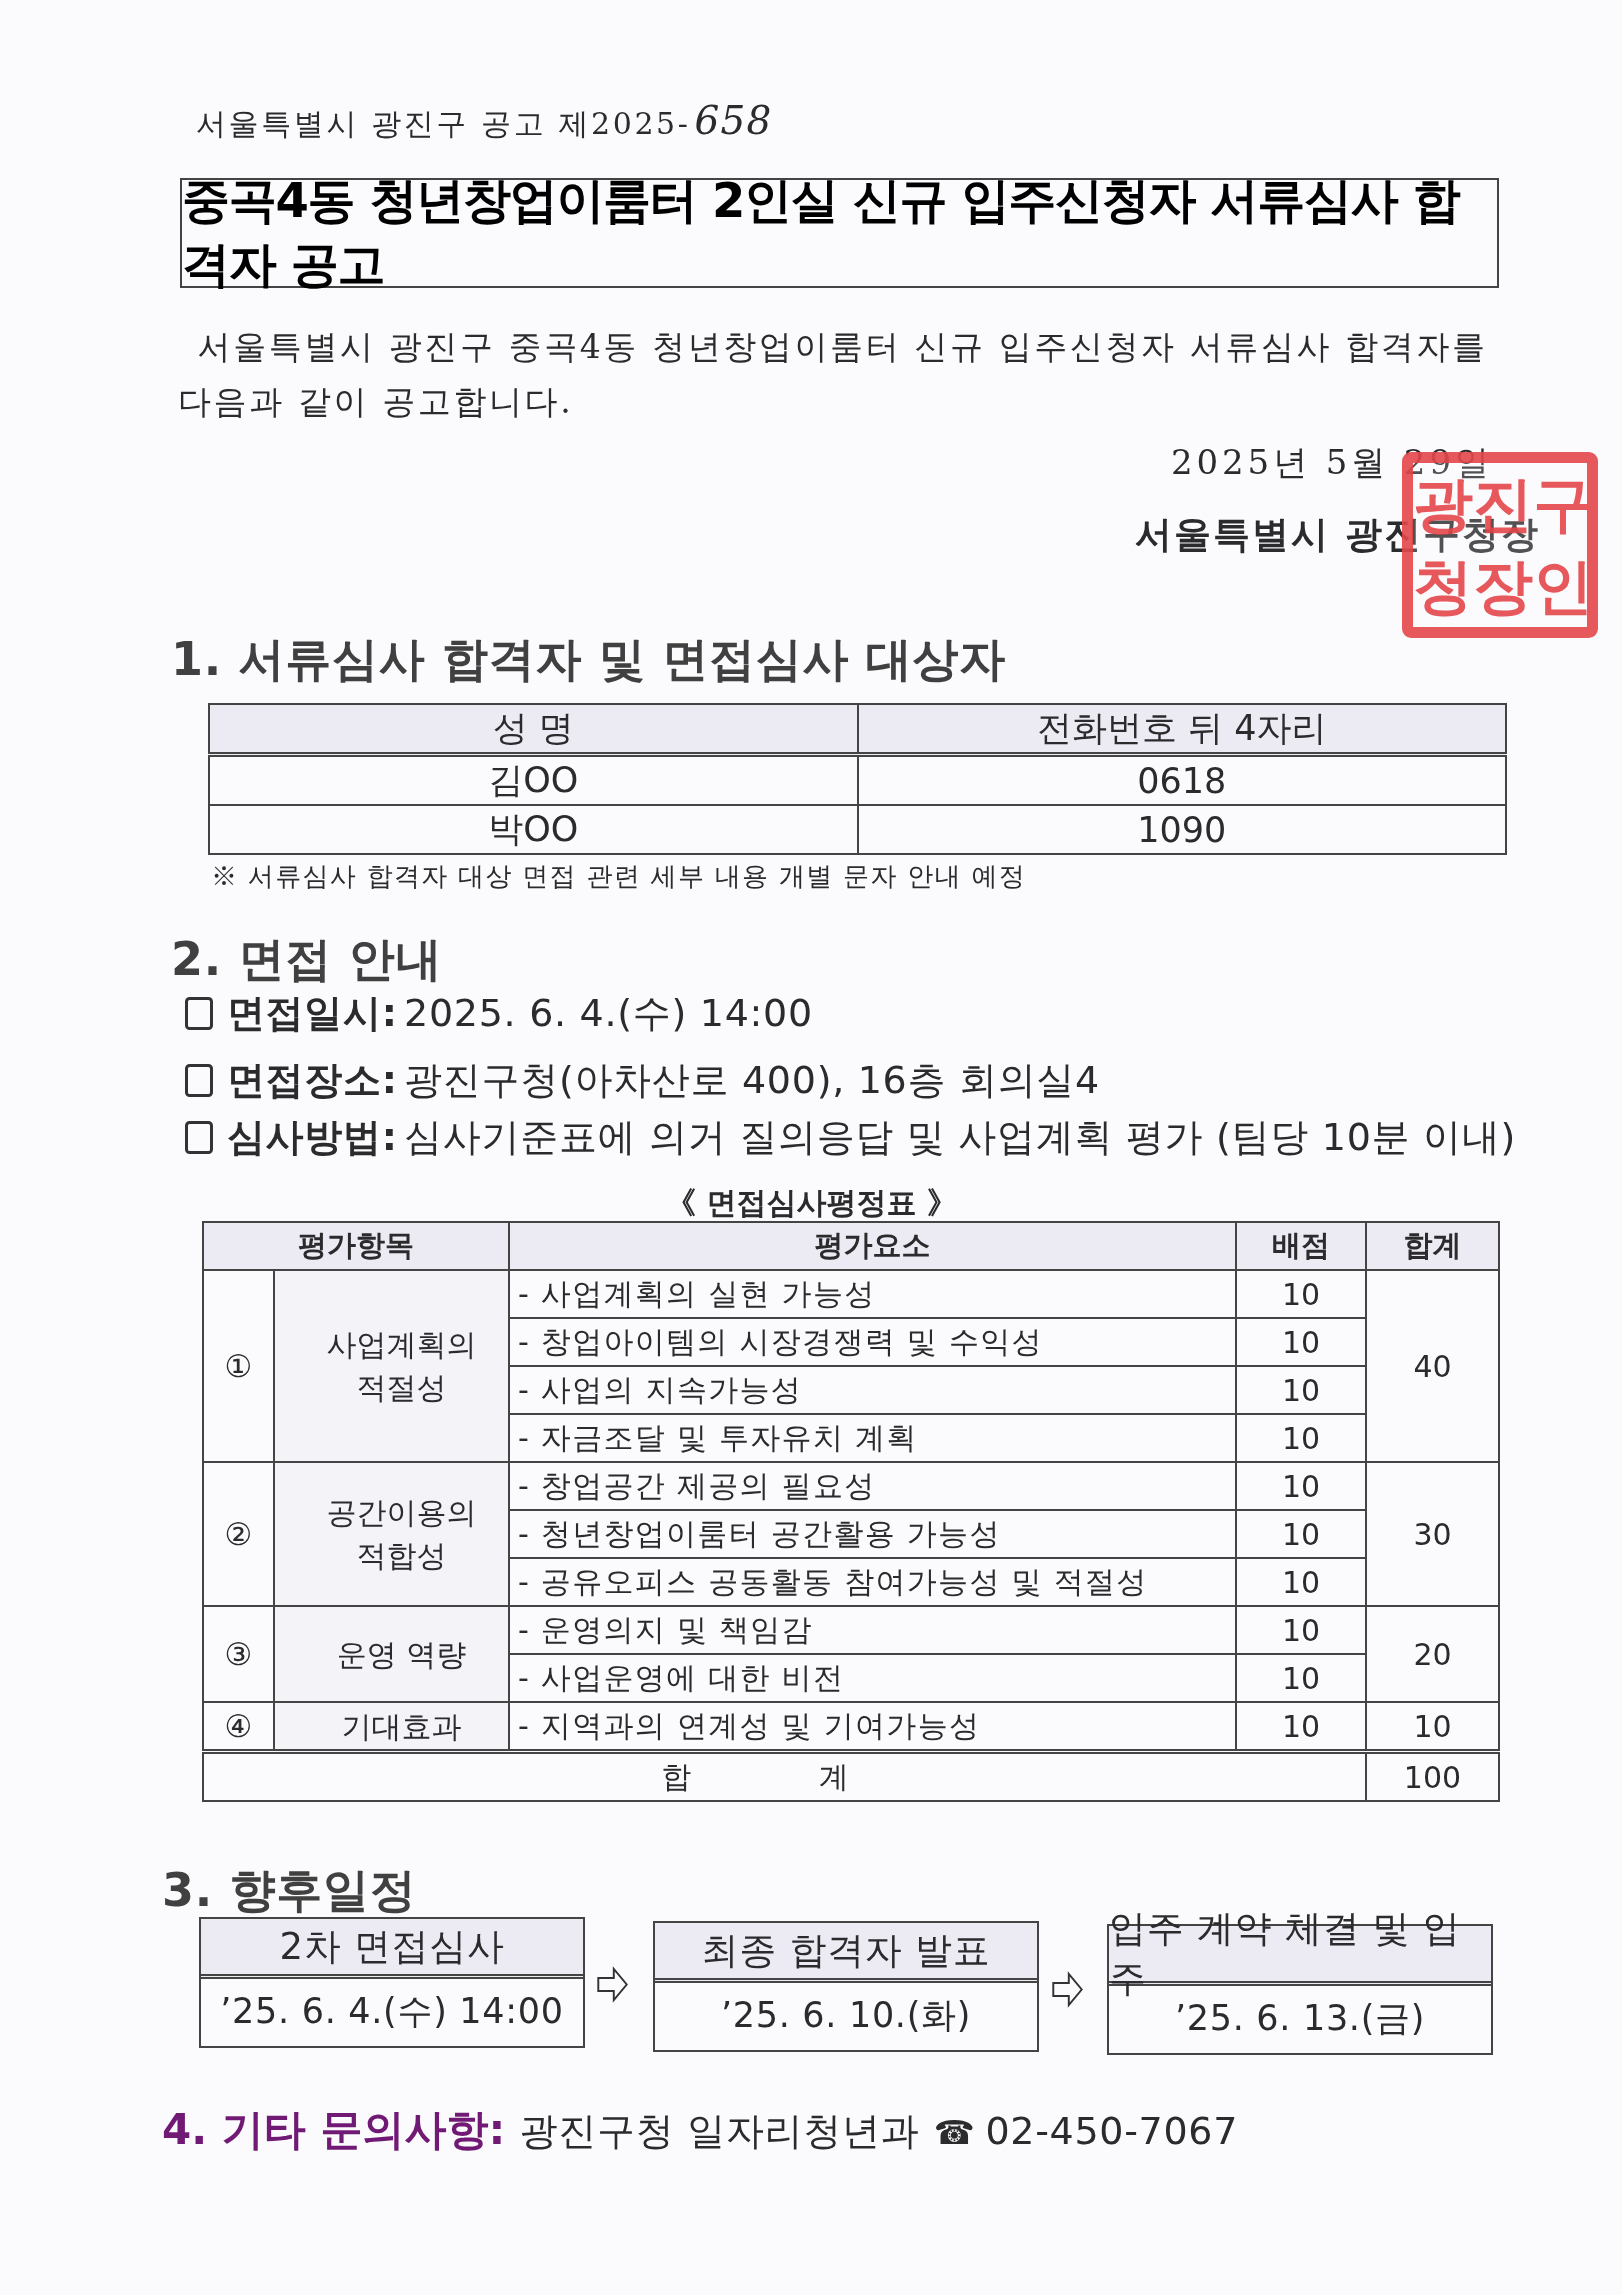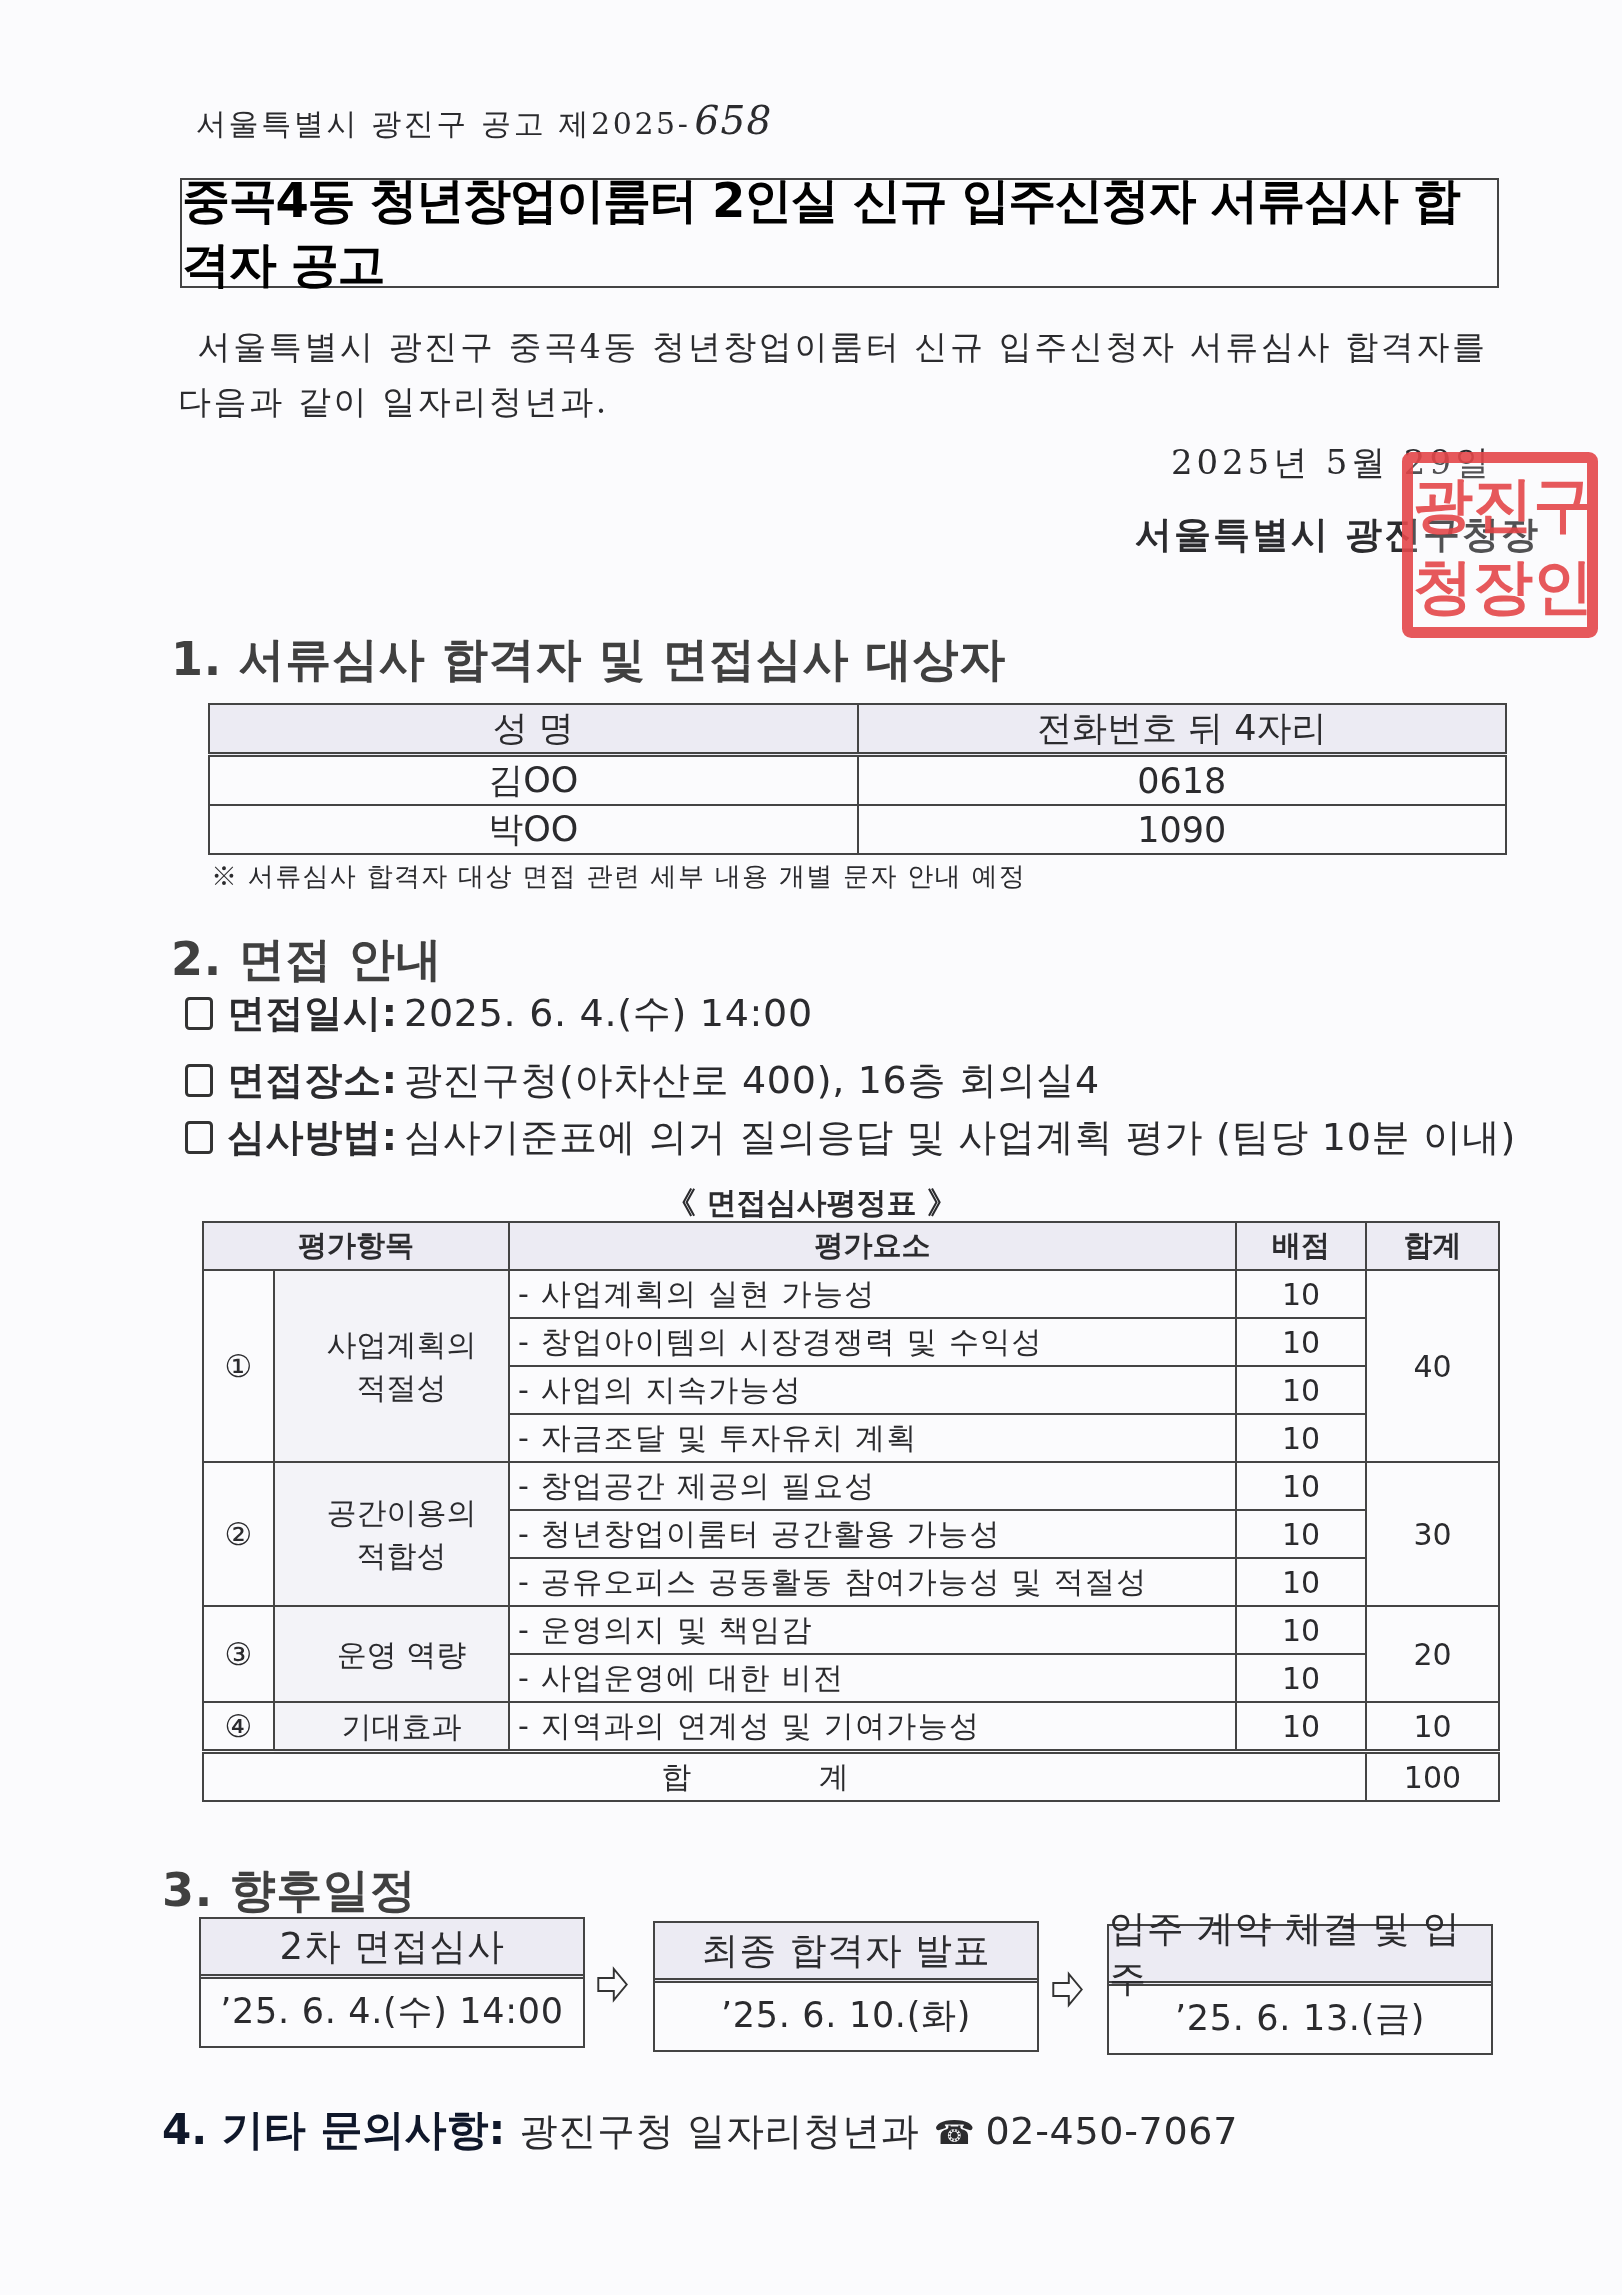--- a/index.html
+++ b/index.html
@@ -87,38 +87,38 @@
     border:2px solid #444; box-sizing:border-box;
   }
   .sched-box .hd {
     height:55px; background:#ecebf3; display:flex; align-items:center; justify-content:center;
     font-size:37px; border-bottom:5.2px double #444; letter-spacing:0.7px;
   }
   .sched-box .bd { height:65px; display:flex; align-items:center; justify-content:center; font-size:35px; letter-spacing:0.7px; }
   .arrow { position:absolute; top:1966px; width:31px; height:37px; }
 
   #contact { left:162px; top:2102px; display:flex; align-items:baseline; }
-  #contact .h { font-size:42px; font-weight:bold; color:#0f172a; }
+  #contact .h { font-size:42px; font-weight:bold; color:#701a75; }
   #contact .v { font-size:38px; margin-left:14.4px; letter-spacing:0.7px; }
   #contact .phone-icon { font-size:33px; margin:0 10.5px 0 14.4px; }
 </style>
 </head>
 <body>
 
 <div id="notice-no" class="abs serif">
   <span>서울특별시 광진구 공고 제2025-</span><span class="hand">658</span>
 </div>
 
 <div id="title-box" class="abs">
   <span>중곡4동 청년창업이룸터 2인실 신규 입주신청자 서류심사 합격자 공고</span>
 </div>
 
 <div id="intro" class="abs serif">
   <div class="indent">서울특별시 광진구 중곡4동 청년창업이룸터 신규 입주신청자 서류심사 합격자를</div>
-  <div>다음과 같이 일자리청년과.</div>
+  <div>다음과 같이 공고합니다.</div>
 </div>
 
 <div id="date" class="abs serif">2025년 5월 29일</div>
 <div id="signer" class="abs">서울특별시 광진구청장</div>
 
 <div id="seal" class="abs">
   <span>광</span>
   <span>진</span>
   <span>구</span>
   <span>청</span>

